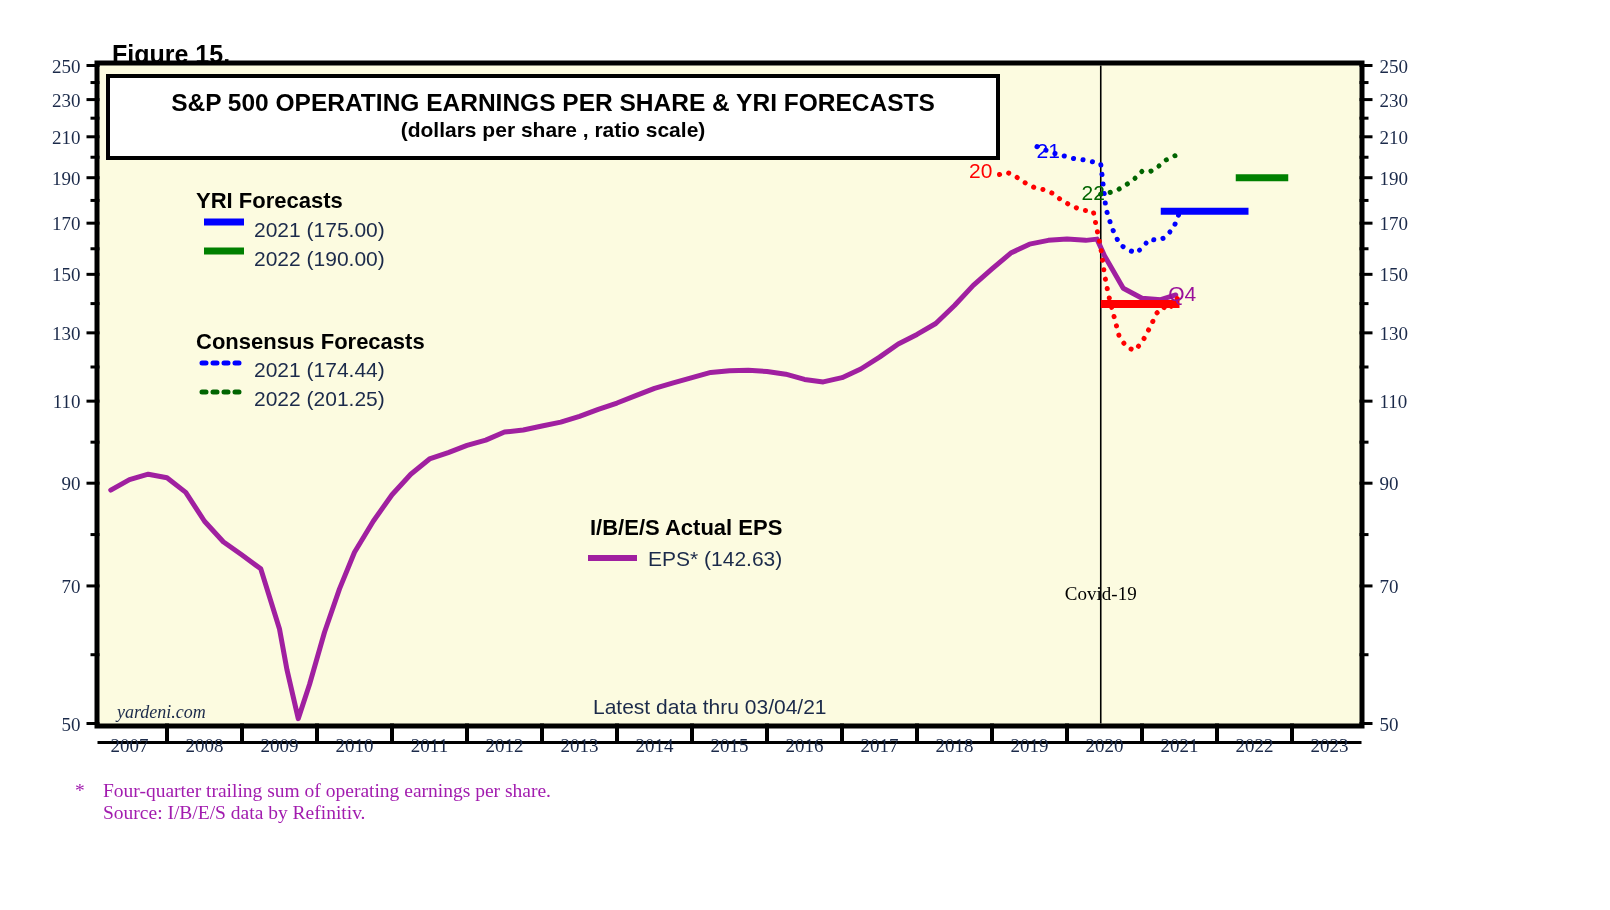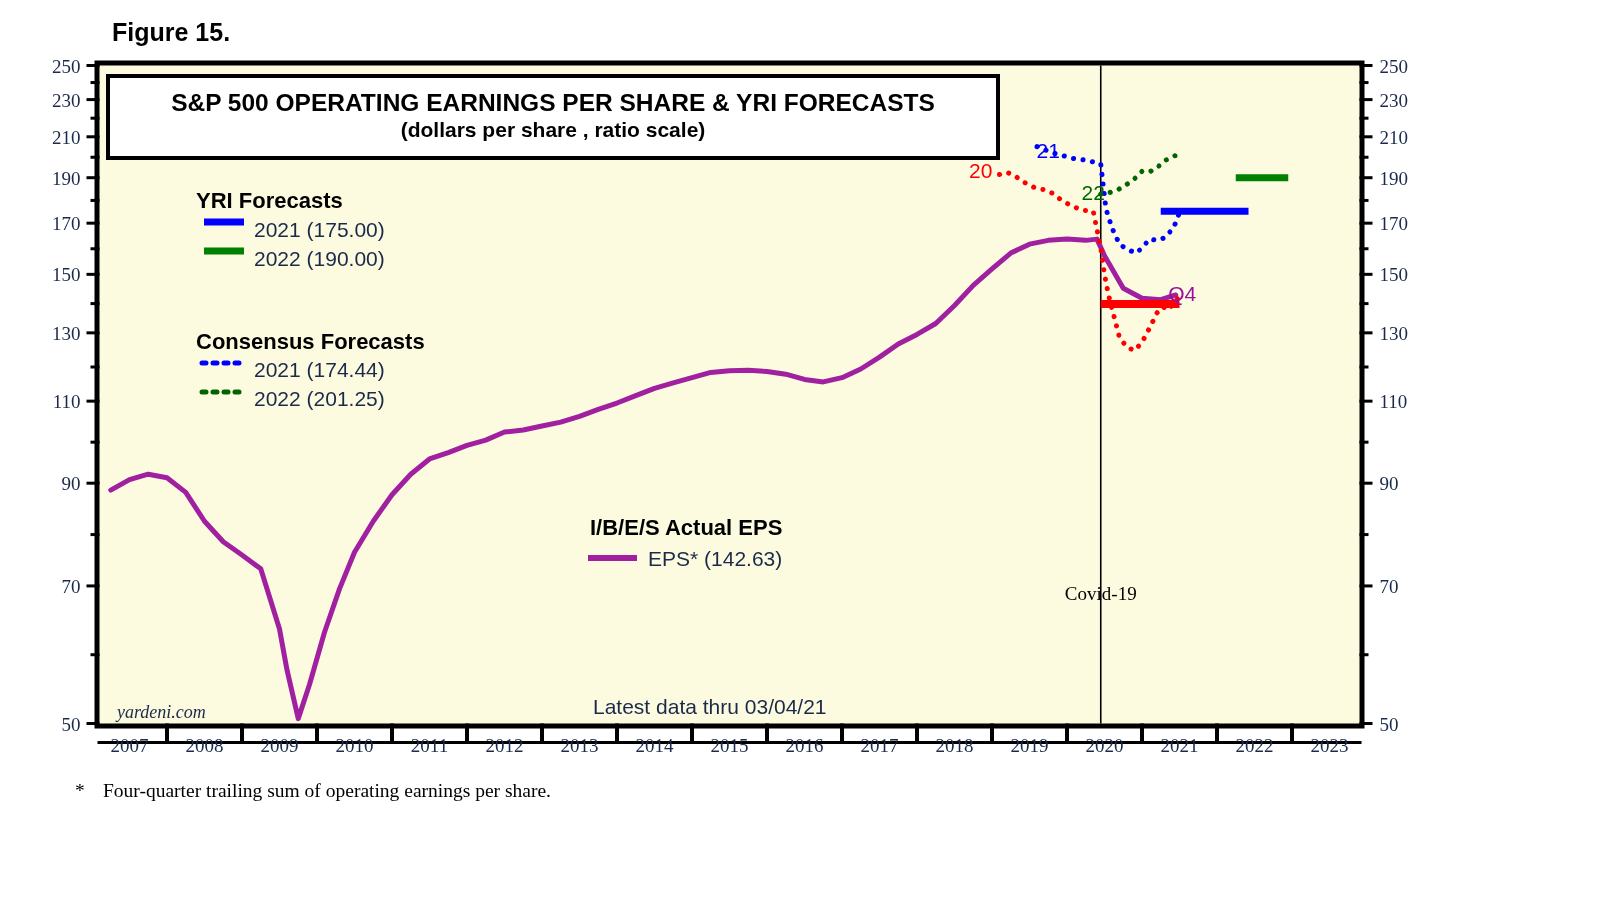--- a/index.html
+++ b/index.html
@@ -1,19 +1,19 @@
 <!DOCTYPE html>
 <html><head>
 <meta charset="utf-8">
 <style>
   html,body{margin:0;padding:0;background:#ffffff;}
   body{width:1610px;height:910px;font-family:"Liberation Sans",sans-serif;overflow:hidden;}
   #stage{position:relative;width:1610px;height:910px;}
-  .fig-label{position:absolute;left:112px;top:18px;font-size:25px;font-weight:bold;color:#000;font-family:"Liberation Sans",sans-serif;}
-  .footnotes{position:absolute;left:75px;top:780px;font-family:"Liberation Serif",serif;font-size:19.5px;color:#000000;line-height:21.5px;}
+  .fig-label{position:absolute;left:112px;top:40px;font-size:25px;font-weight:bold;color:#000;font-family:"Liberation Sans",sans-serif;}
+  .footnotes{position:absolute;left:75px;top:780px;font-family:"Liberation Serif",serif;font-size:19.5px;color:#a21caf;line-height:21.5px;}
   .footnotes .fn-row{white-space:pre;}
   .fn-star{display:inline-block;width:28px;}
   svg{position:absolute;left:0;top:0;}
   text{font-family:"Liberation Sans",sans-serif;}
   .ytick{font-family:"Liberation Serif",serif;font-size:19px;fill:#1b2a4a;}
   .xtick{font-family:"Liberation Serif",serif;font-size:19px;fill:#1b2a4a;}
   .title-main{font-size:24.5px;font-weight:bold;fill:#000;}
   .title-sub{font-size:21px;font-weight:bold;fill:#000;}
   .legend-head{font-size:22px;font-weight:bold;fill:#000;}
   .legend-item{font-size:21px;fill:#1b2a4a;}
@@ -193,15 +193,16 @@
       <line x1="588" y1="558" x2="637" y2="558" stroke="#A020A0" stroke-width="6"></line>
       <text class="legend-item" x="648" y="566">EPS* (142.63)</text>
     </g>
 
     <text class="latest" x="593" y="714">Latest data thru 03/04/21</text>
     <text class="yardeni" x="117" y="718">yardeni.com</text>
   </svg>
 
   <div class="footnotes">
     <div class="fn-row"><span class="fn-star">*</span><span>Four-quarter trailing sum of operating earnings per share.</span></div>
+    <div class="fn-row"><span class="fn-star"></span><span>Source: I/B/E/S data by Refinitiv.</span></div>
   </div>
 
 </div>
 
 </body></html>

